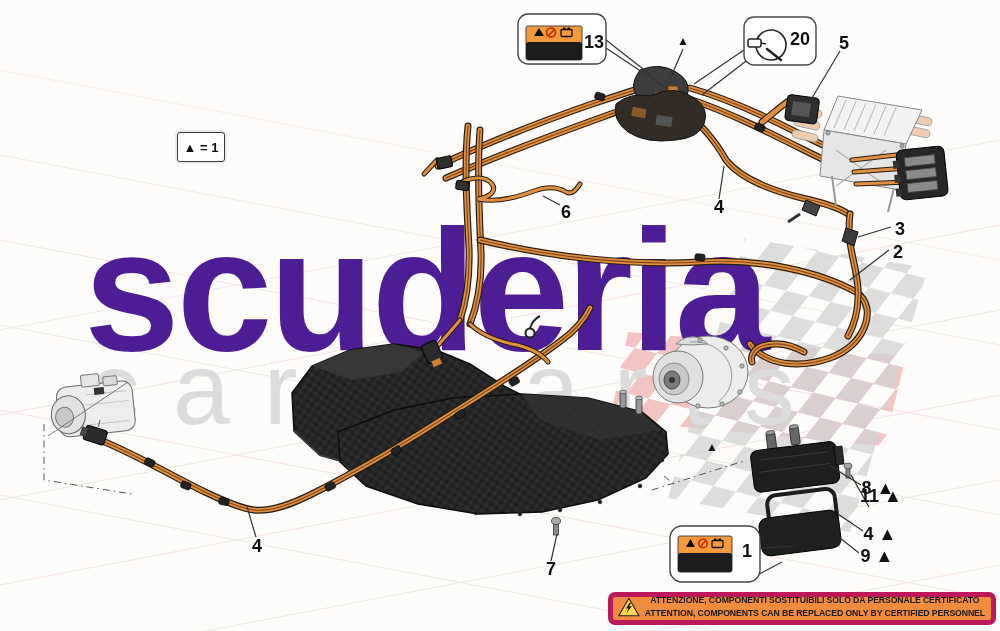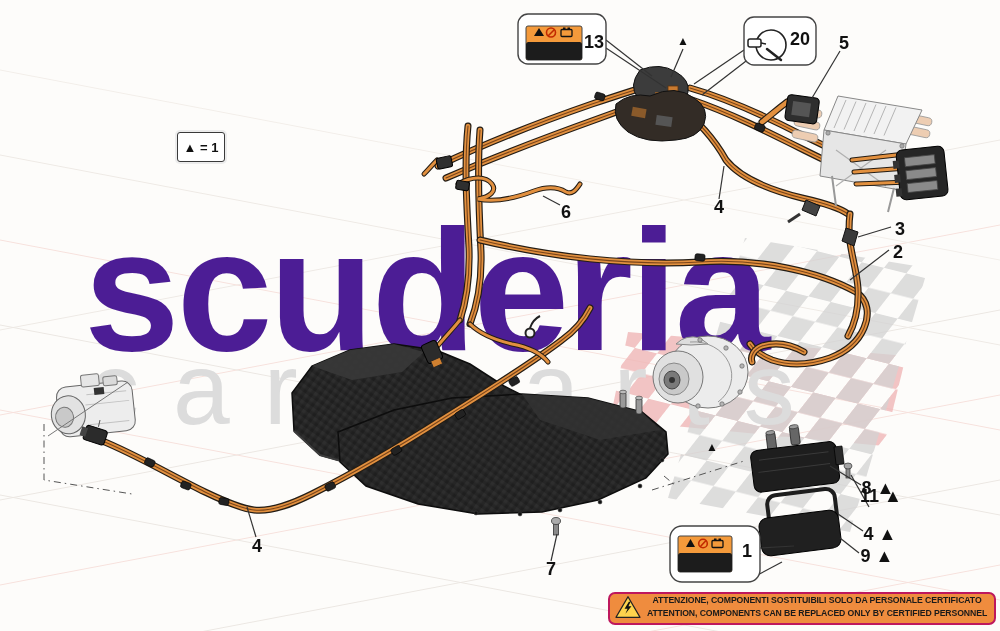--- a/index.html
+++ b/index.html
@@ -16,21 +16,21 @@
   .num{position:absolute;transform:translate(-50%,-50%);font-weight:700;font-size:18px;
        color:#111;white-space:nowrap;z-index:4;cursor:pointer;}
   .tri{font-size:12px;}
   
   .legend{position:absolute;left:177px;top:132px;width:46px;height:28px;background:#fff;
           border:1.6px solid #3a3a3a;border-radius:3px;box-shadow:0 0 0 2px #ececec;
           display:flex;align-items:center;justify-content:center;font-weight:700;font-size:13px;
           color:#111;z-index:4;}
   
   .banner{position:absolute;left:608px;top:592px;width:388px;height:33px;background:#ef8c3e;
-          border:2px solid #be185d;border-radius:7px;box-sizing:border-box;display:flex;
+          border:5px solid #be185d;border-radius:7px;box-sizing:border-box;display:flex;
           align-items:center;padding:0 6px 4px 5px;gap:5px;z-index:5;}
   .banner-text{flex:1;text-align:center;font-weight:700;font-size:8.7px;line-height:1.4;
                color:#1a1a1a;letter-spacing:-0.1px;white-space:nowrap;}
   
   .cableO{fill:none;stroke:#241d15;stroke-width:7;stroke-linecap:round;}
   .cableI{fill:none;stroke:#e2903f;stroke-width:4.6;stroke-linecap:round;}
   .cableC{fill:none;stroke:#7a451a;stroke-width:1.1;stroke-linecap:round;}
   .cableO2{fill:none;stroke:#241d15;stroke-width:5;stroke-linecap:round;}
   .cableI2{fill:none;stroke:#e2903f;stroke-width:3;stroke-linecap:round;}
   .lead{stroke:#333;stroke-width:1.2;fill:none;}

